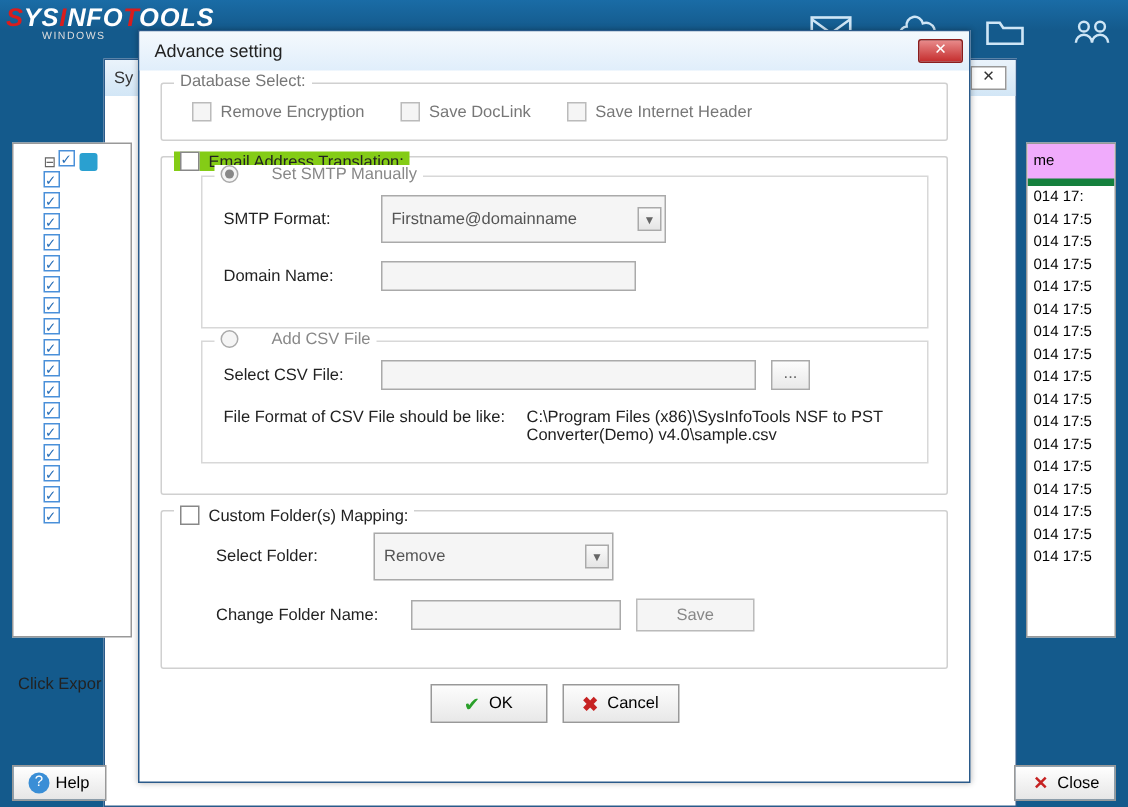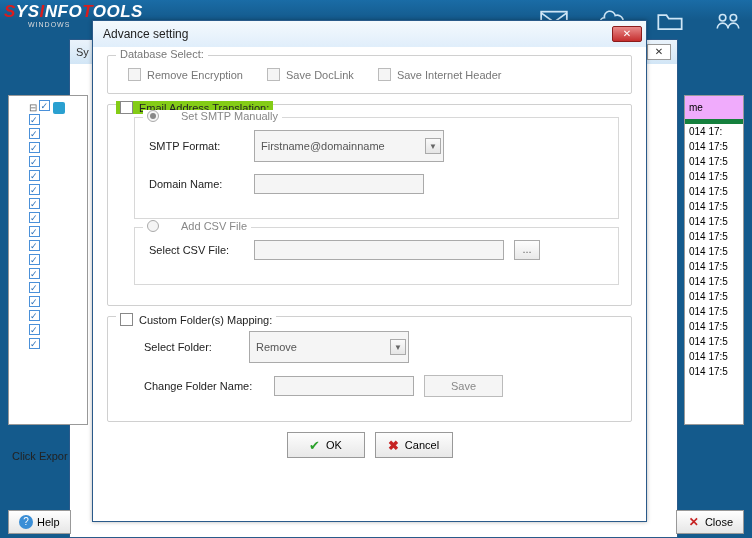--- a/index.html
+++ b/index.html
@@ -514,20 +514,24 @@
       <div class="inner-group">
         <div class="inner-legend">
           <span class="win-radio"></span>
           <span>Add CSV File</span>
         </div>
         <div class="form-row">
           <span class="form-label">Select CSV File:</span>
           <div class="text-input" style="width:250px;"></div>
           <div class="browse-btn">...</div>
         </div>
+        <div class="hint-row">
+          <span style="width:190px;">File Format of CSV File should be like:</span>
+          <span style="width:250px;">C:\Program Files (x86)\SysInfoTools NSF to PST Converter(Demo) v4.0\sample.csv</span>
+        </div>
       </div>
     </div>
 
     <div class="groupbox">
       <div class="section-toggle" style="position:absolute;top:-8px;left:8px;background:#fff;padding:0 4px;">
         <span class="win-cb"></span>
         <span>Custom Folder(s) Mapping:</span>
       </div>
       <div style="padding-left:24px;padding-top:6px;">
         <div class="form-row">

